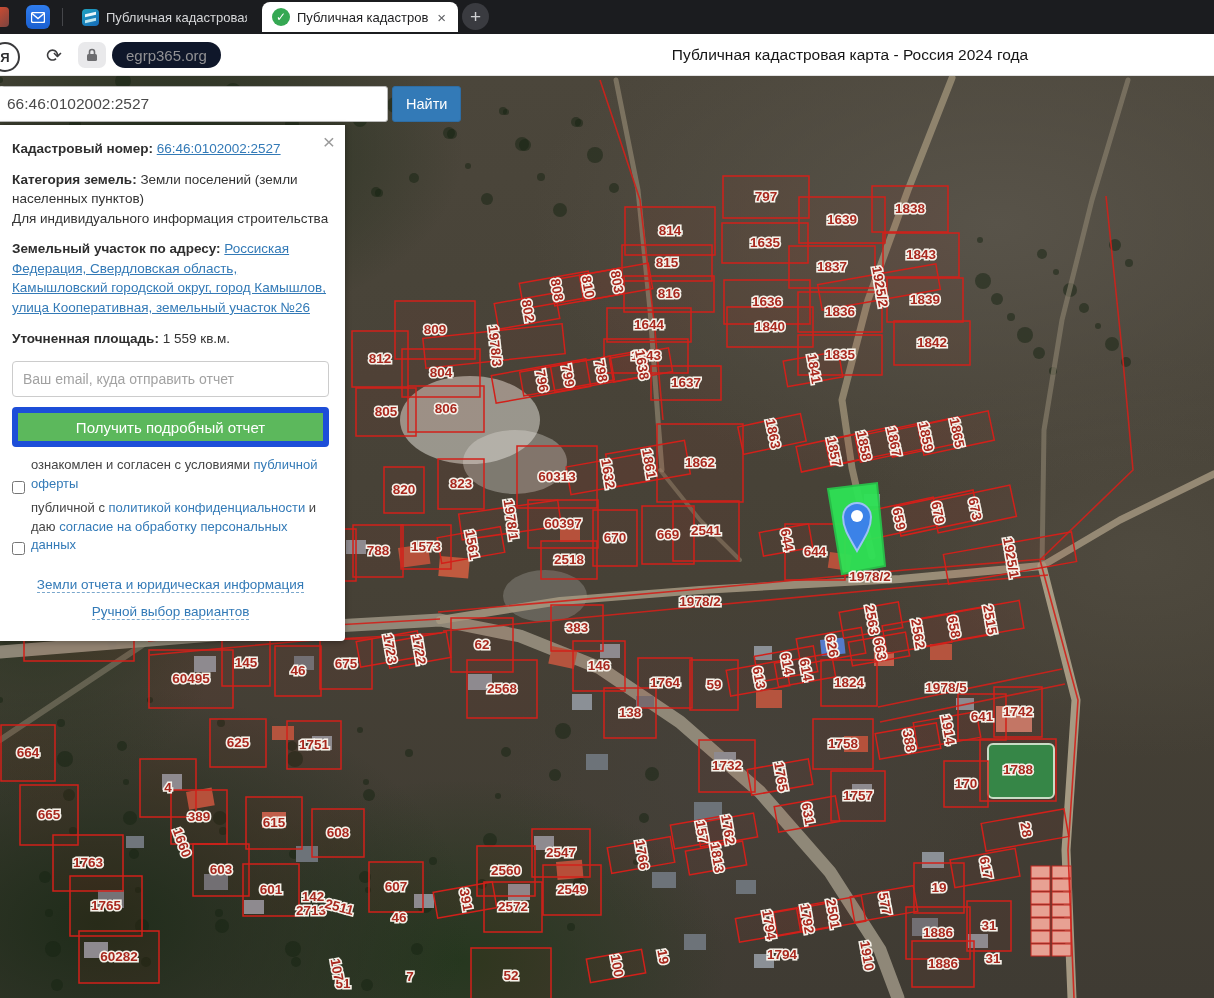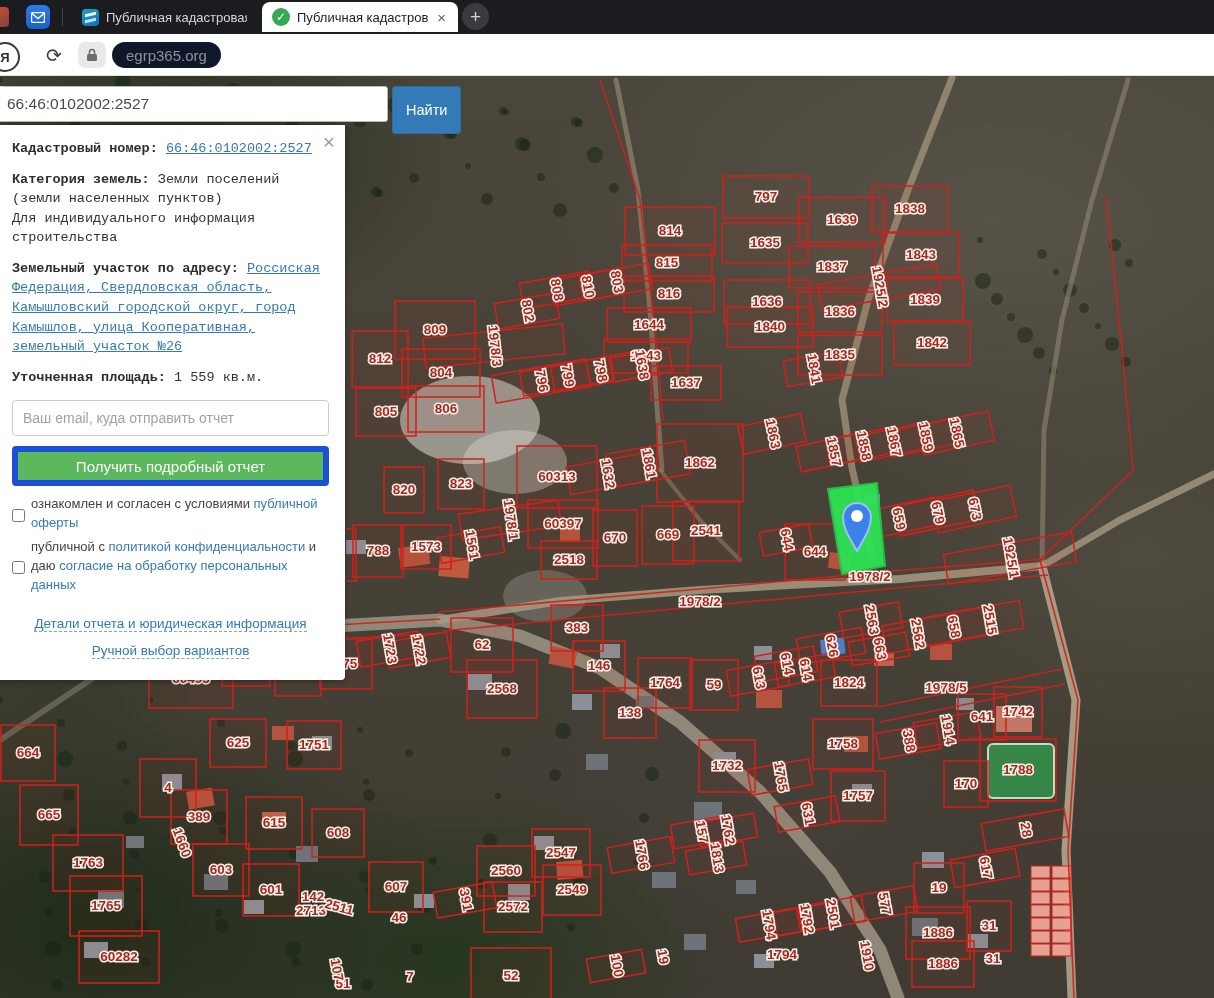--- a/index.html
+++ b/index.html
@@ -49,36 +49,36 @@
       radial-gradient(380px 260px at 38% 96%, #26371f 0%, rgba(38,55,31,0) 70%),
       radial-gradient(620px 360px at 82% 16%, #585349 0%, rgba(88,83,73,0) 75%),
       radial-gradient(420px 280px at 94% 52%, #4f4a3f 0%, rgba(79,74,63,0) 72%),
       radial-gradient(360px 240px at 62% 76%, #45413a 0%, rgba(69,65,58,0) 70%),
       linear-gradient(180deg,#4b463b 0%,#464136 55%,#3f3b33 100%);}
   .map svg{position:absolute;left:0;top:0;}
   
   .searchbar{position:absolute;left:-4px;top:10px;display:flex;gap:4px;}
   .searchbar input{width:392px;height:36px;border:1px solid #b9b9b9;border-radius:3px;font-size:15.5px;
     color:#4a4a4a;padding:0 10px;box-sizing:border-box;font-family:"Liberation Sans",sans-serif;outline:none;}
-  .find-btn{height:48px;padding:0 13px;background:#337ab7;border:1px solid #2e6da4;border-radius:3px;
+  .find-btn{height:36px;padding:0 13px;background:#337ab7;border:1px solid #2e6da4;border-radius:3px;
     color:#fff;font-size:14.5px;display:flex;align-items:center;gap:6px;font-family:"Liberation Sans",sans-serif;}
   
   .panel{position:absolute;left:0;top:49px;width:345px;background:#fff;border-radius:0 0 4px 0;
     box-shadow:0 1px 6px rgba(0,0,0,.35);padding:14px 16px 16px 12px;box-sizing:border-box;
     font-size:13.5px;color:#333;line-height:1.45;}
-  .panel .row{margin-bottom:11px;font-family:Liberation Mono, monospace;}
+  .panel .row{margin-bottom:11px;}
   .panel b{color:#2e2e2e;}
   .panel a{color:#337ab7;text-decoration:underline;cursor:pointer;}
   .panel-close{position:absolute;right:10px;top:6px;color:#9a9a9a;font-size:21px;line-height:1;cursor:pointer;}
   .email{width:100%;height:36px;border:1px solid #ccc;border-radius:4px;font-size:14px;color:#ec4899;
     padding:0 10px;box-sizing:border-box;font-family:"Liberation Sans",sans-serif;margin:2px 0 10px 0;}
   .email::placeholder{color:#a2a2a2;}
   .report-btn{width:100%;height:40px;background:#5cb85c;border:6px solid #1d4ed8;border-radius:4px;
     color:#fff;font-size:15px;font-family:"Liberation Sans",sans-serif;margin-bottom:9px;}
-  .chk{display:flex;align-items:center;gap:6px;font-size:13px;color:#444;margin-bottom:5px;}
+  .chk{display:flex;align-items:flex-end;gap:6px;font-size:13px;color:#444;margin-bottom:5px;}
   .chk input{margin:2px 0 0 0;width:13px;height:13px;flex:0 0 13px;}
   .chk a{text-decoration:none;}
   .links-bottom{text-align:center;margin-top:16px;line-height:2;}
   .links-bottom a{color:#337ab7;text-decoration:none;border-bottom:1px dashed #7aa7cc;font-size:13.5px;cursor:pointer;}
 </style>
 </head>
 <body>
 
 <div class="browser">
 
@@ -106,20 +106,21 @@
   <div class="toolbar">
     <div class="ya-circle">Я</div>
     <div class="reload">⟳</div>
     <div class="lock-chip">
       <svg width="12" height="14" viewBox="0 0 12 14">
           <rect x="1" y="6" width="10" height="7" rx="1.5" fill="#6d6d70"></rect>
           <path d="M3.5,6 V4 a2.5,2.5 0 0 1 5,0 V6" fill="none" stroke="#6d6d70" stroke-width="1.6"></path>
         </svg>
     </div>
     <div class="url-chip">egrp365.org</div>
+    <div class="page-title">Публичная кадастровая карта - Россия 2024 года</div>
   </div>
 
   <div class="map">
     <svg id="map-svg" width="1214" height="922">
         <circle cx="0" cy="4" r="3" fill="rgba(22,36,18,0.5)"></circle>
         <circle cx="73" cy="135" r="4" fill="rgba(22,36,18,0.5)"></circle>
         <circle cx="146" cy="26" r="5" fill="rgba(22,36,18,0.5)"></circle>
         <circle cx="219" cy="157" r="6" fill="rgba(22,36,18,0.5)"></circle>
         <circle cx="292" cy="48" r="7" fill="rgba(22,36,18,0.5)"></circle>
         <circle cx="25" cy="179" r="8" fill="rgba(22,36,18,0.5)"></circle>
@@ -665,18 +666,18 @@
       <label class="chk">
         <input type="checkbox" style="">
         <span>
           <span>публичной с</span>
           <a>политикой конфиденциальности</a>
           <span>и даю</span>
           <a>согласие на обработку персональных данных</a>
         </span>
       </label>
       <div class="links-bottom">
-        <a>Детали отчета и юридическая информация</a><br>
+        <a>Земли отчета и юридическая информация</a><br>
         <a>Ручной выбор вариантов</a>
       </div>
     </div>
   </div>
 </div>
 
 </body></html>

